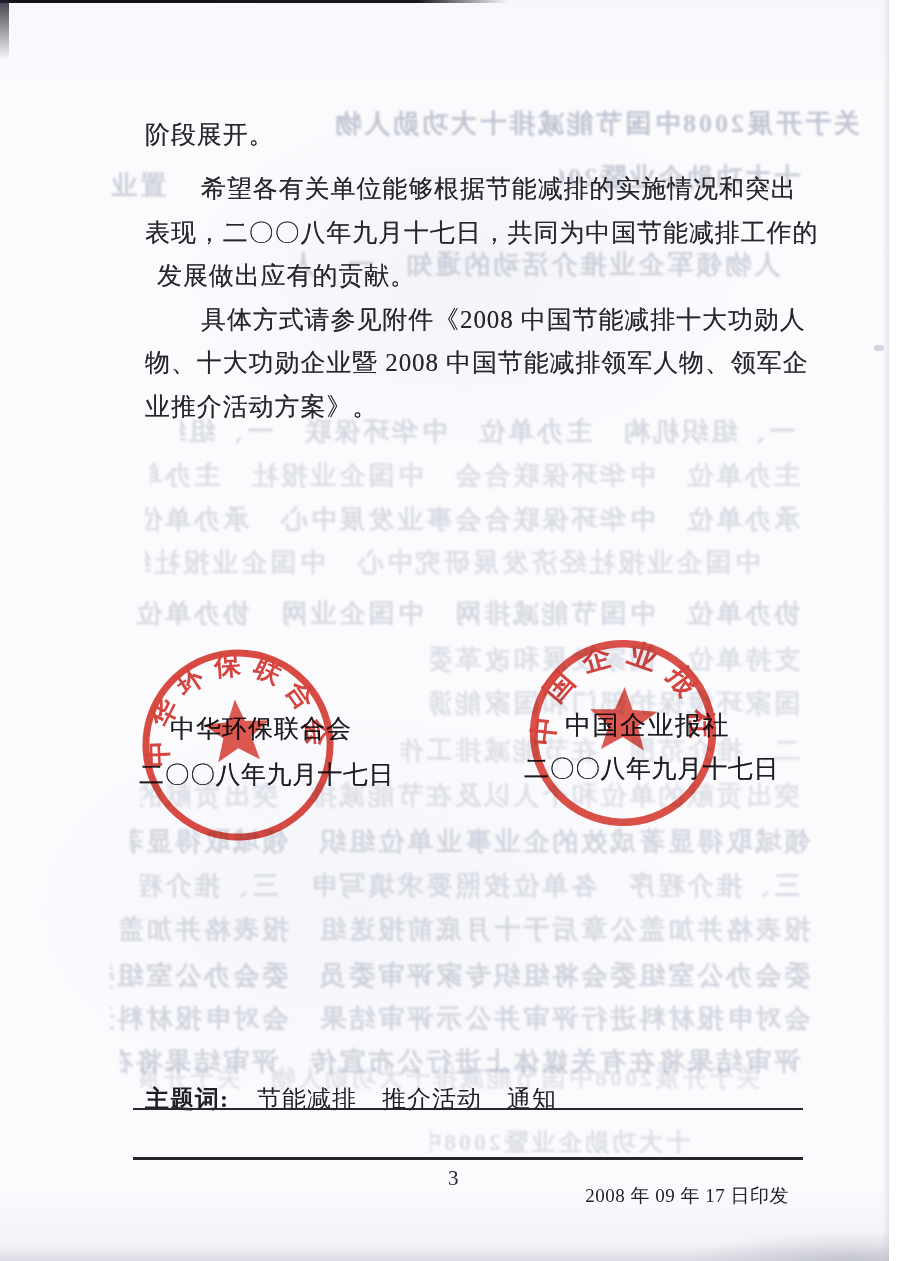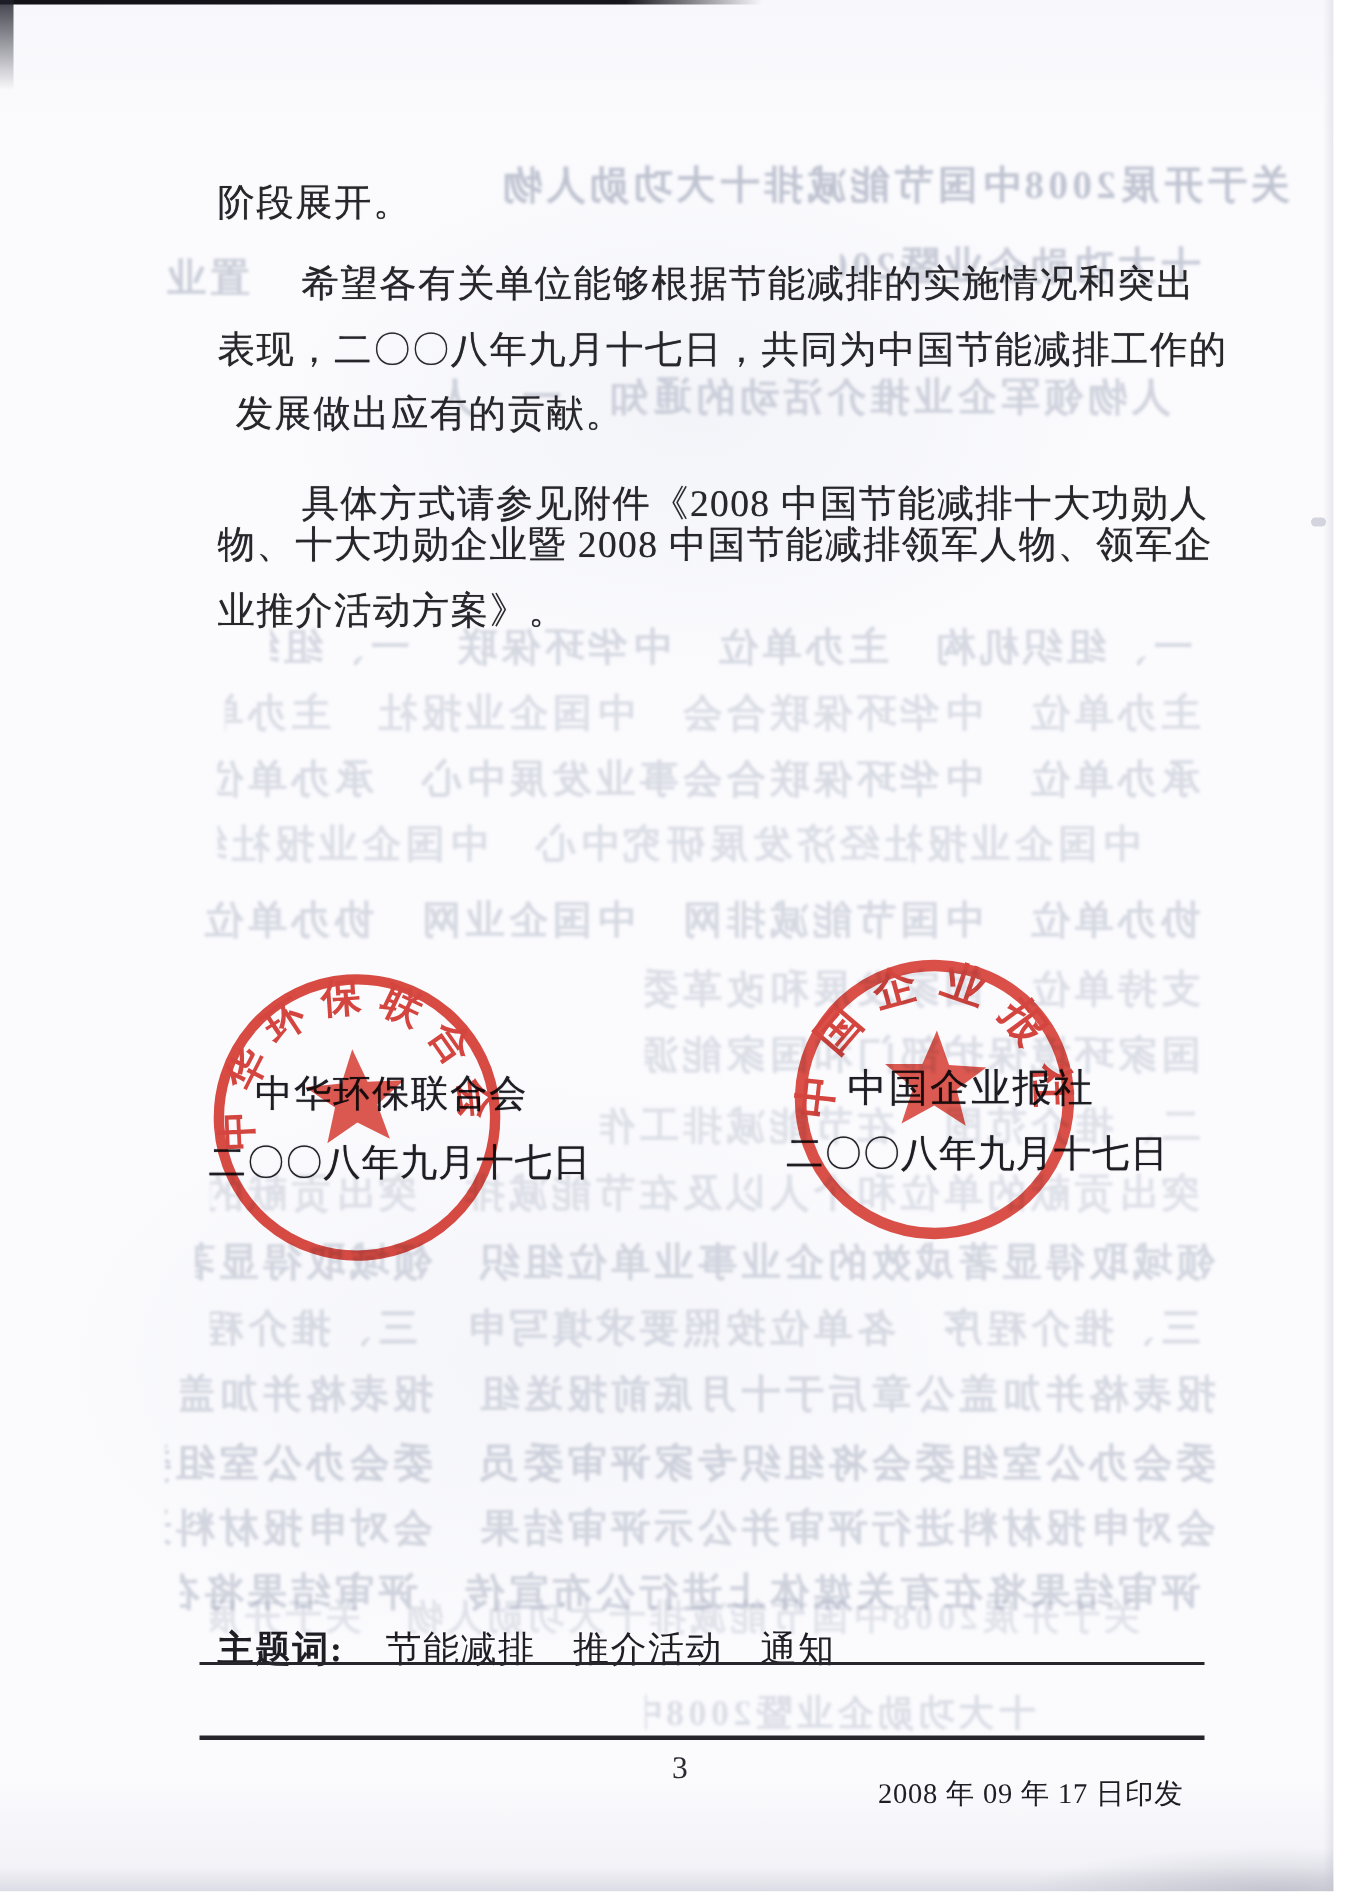--- a/index.html
+++ b/index.html
@@ -92,21 +92,21 @@
       <div class="ghost-line" style="left: 120px; top: 1044px; width: 680px; font-size: 26px; opacity: 0.3;">评审结果将在有关媒体上进行公布宣传　评审结果将在有关媒体上进行公布宣传</div>
       <div class="ghost-line" style="left: 140px; top: 1062px; width: 620px; font-size: 24px; opacity: 0.18;">关于开展2008中国节能减排十大功勋人物　关于开展2008中国节能减排十大功勋人物</div>
       <div class="ghost-line" style="left: 430px; top: 1126px; width: 260px; font-size: 24px; opacity: 0.22;">十大功勋企业暨2008中国节能减排领军　十大功勋企业暨2008中国节能减排领军</div>
     </div>
 
   <div id="body-text">
       <div class="body-line" style="top: 118px; left: 145px;">阶段展开。</div>
       <div class="body-line" style="top: 172px; left: 201px;">希望各有关单位能够根据节能减排的实施情况和突出</div>
       <div class="body-line" style="top: 216px; left: 145px;">表现，二〇〇八年九月十七日，共同为中国节能减排工作的</div>
       <div class="body-line" style="top: 259px; left: 145px; margin-left: 12px;">发展做出应有的贡献。</div>
-      <div class="body-line" style="top: 303px; left: 201px; margin-top: 16px;">具体方式请参见附件《2008 中国节能减排十大功勋人</div>
+      <div class="body-line" style="top: 303px; left: 201px;">具体方式请参见附件《2008 中国节能减排十大功勋人</div>
       <div class="body-line" style="top: 346px; left: 145px; text-align: right;">物、十大功勋企业暨 2008 中国节能减排领军人物、领军企</div>
       <div class="body-line" style="top: 390px; left: 145px;">业推介活动方案》。</div>
     </div>
 
   <div class="sig-text sig-org-left">中华环保联合会</div>
   <div class="sig-text sig-date-left">二〇〇八年九月十七日</div>
   <div class="sig-text sig-org-right">中国企业报社</div>
   <div class="sig-text sig-date-right">二〇〇八年九月十七日</div>
 
   <svg class="seal seal-left" width="198" height="198" viewBox="0 0 200 200">

